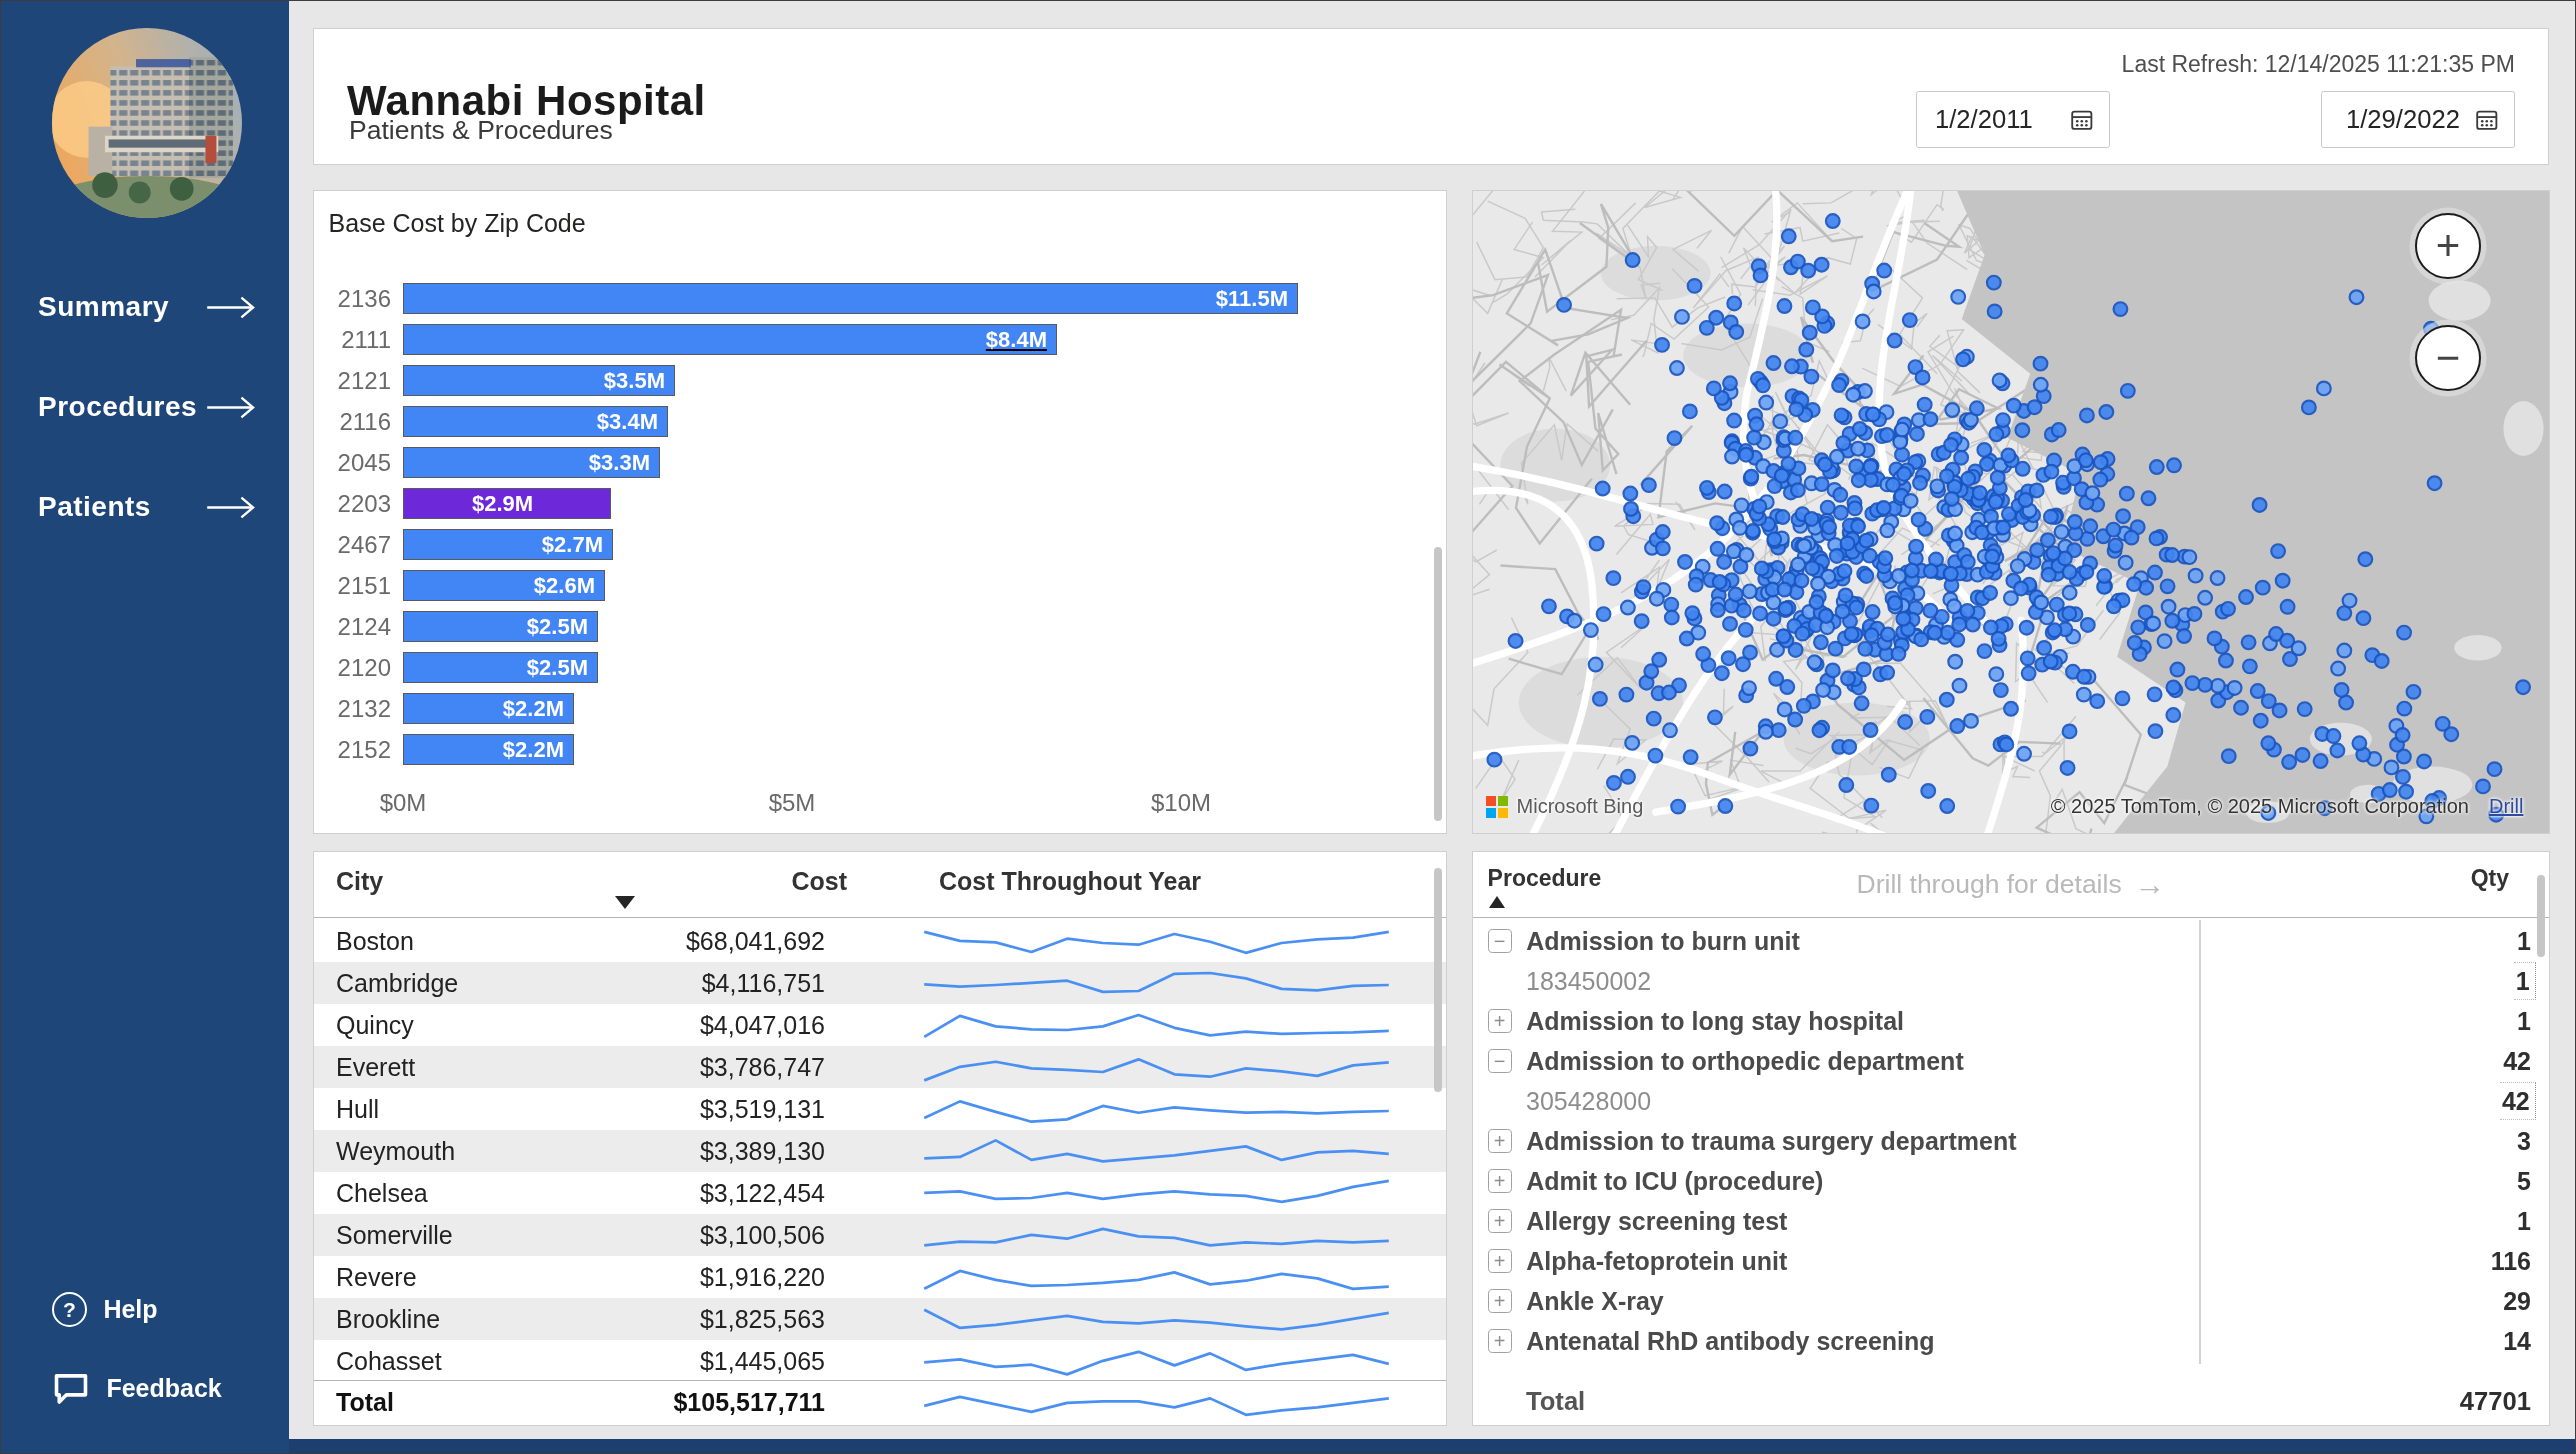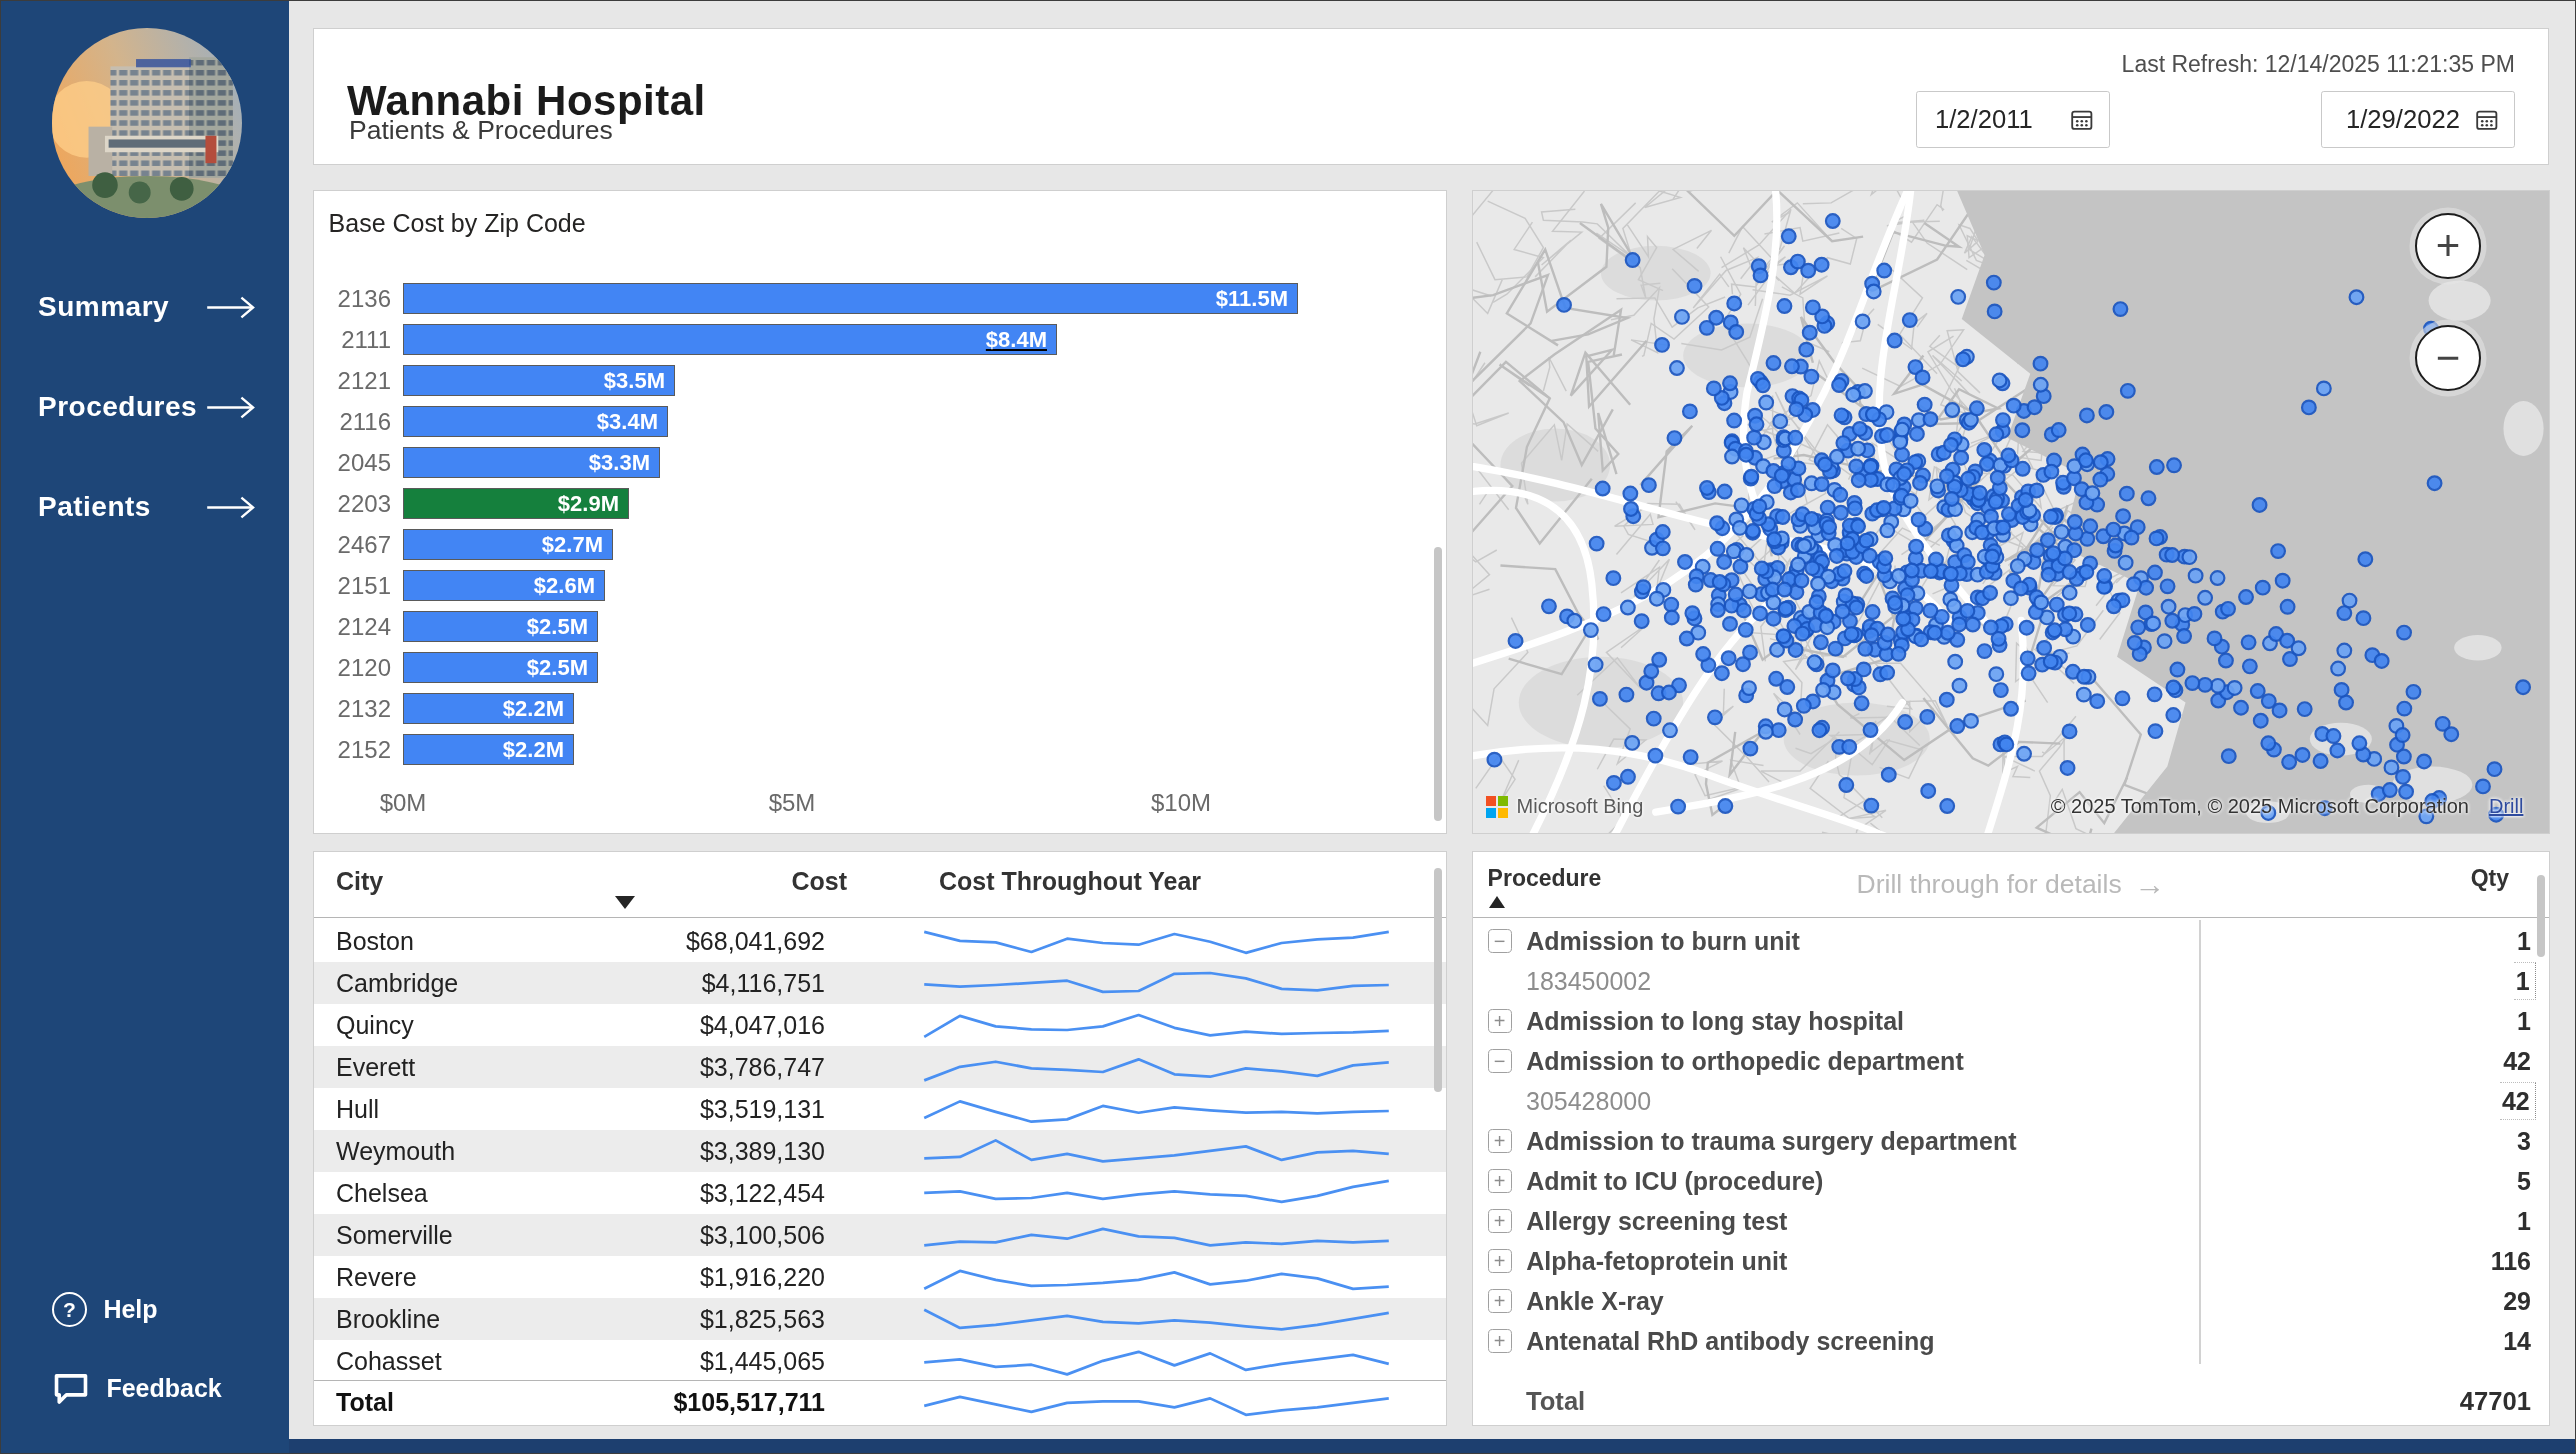--- a/index.html
+++ b/index.html
@@ -219,21 +219,21 @@
           </div>
         </div>
         <div class="bar-row">
           <span class="bar-cat">2045</span>
           <div class="bar-fill" style="width: 257px; background: rgb(66, 133, 244);">
             <span class="bar-val">$3.3M</span>
           </div>
         </div>
         <div class="bar-row">
           <span class="bar-cat">2203</span>
-          <div class="bar-fill" style="width: 226px; background: #15803d;">
+          <div class="bar-fill" style="width: 208px; background: #6d28d9; justify-content: center;">
             <span class="bar-val">$2.9M</span>
           </div>
         </div>
         <div class="bar-row">
           <span class="bar-cat">2467</span>
           <div class="bar-fill" style="width: 210px; background: rgb(66, 133, 244);">
             <span class="bar-val">$2.7M</span>
           </div>
         </div>
         <div class="bar-row">

